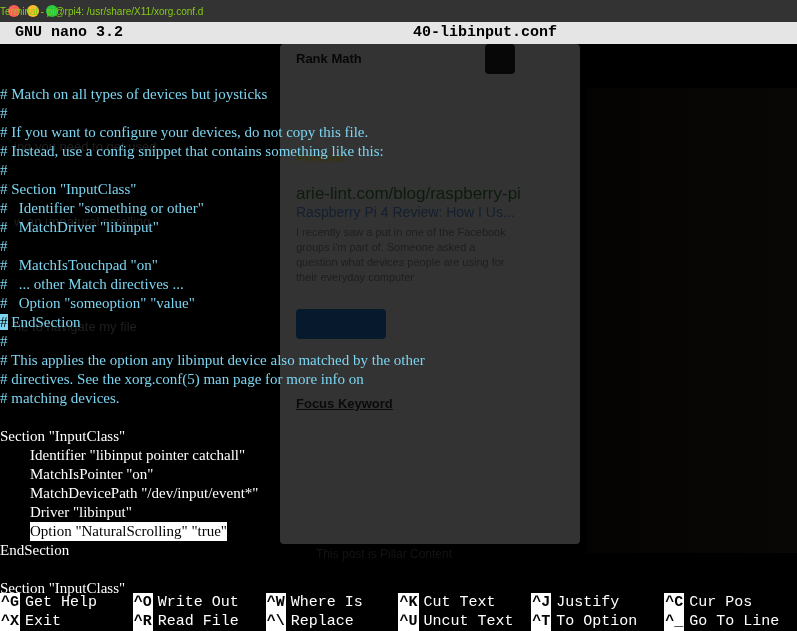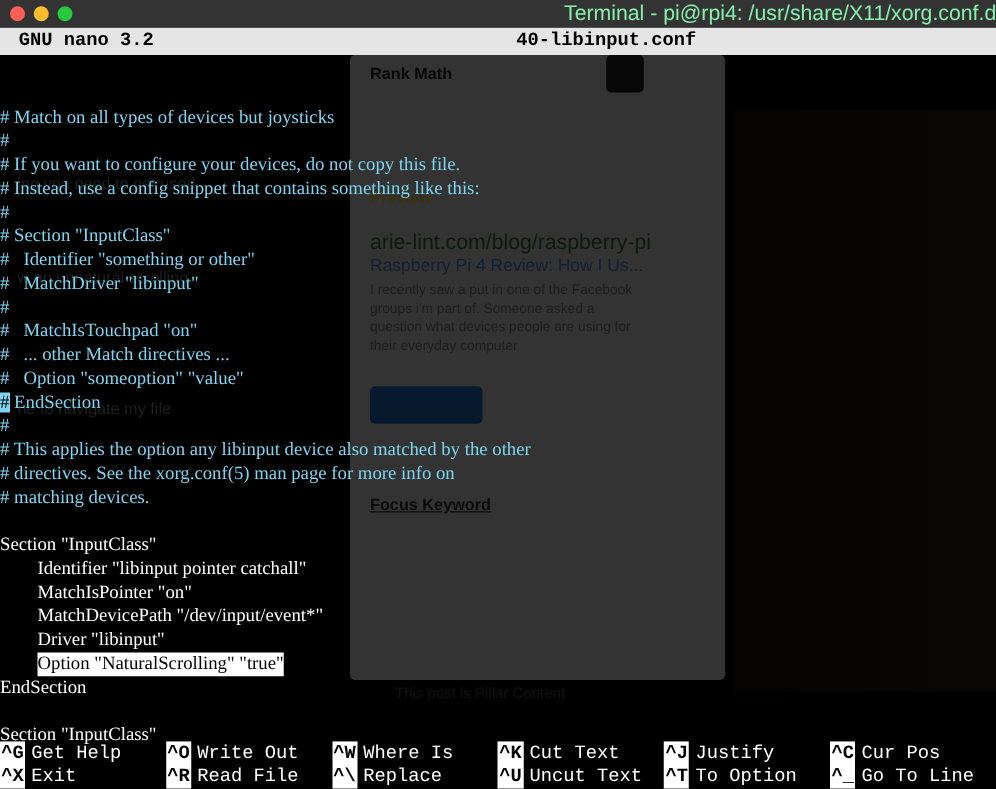--- a/index.html
+++ b/index.html
@@ -34,23 +34,23 @@
       height: 12px;
       border-radius: 50%;
     }
     .tl-red { background: #ff5f56; }
     .tl-yellow { background: #ffbd2e; }
     .tl-green { background: #27c93f; }
     .title-text {
       position: absolute;
       left: 0;
       right: 0;
-      text-align: right;
-      color: #86efac;
-      font-size: 17px;
+      text-align: left;
+      color: #84cc16;
+      font-size: 10px;
       font-family: -apple-system, sans-serif;
       pointer-events: none;
     }
     .header-bar {
       background: #e5e5e5;
       color: #000;
       padding: 2px 10px 2px 15px;
       display: flex;
       font-weight: bold;
       line-height: 1.2;

